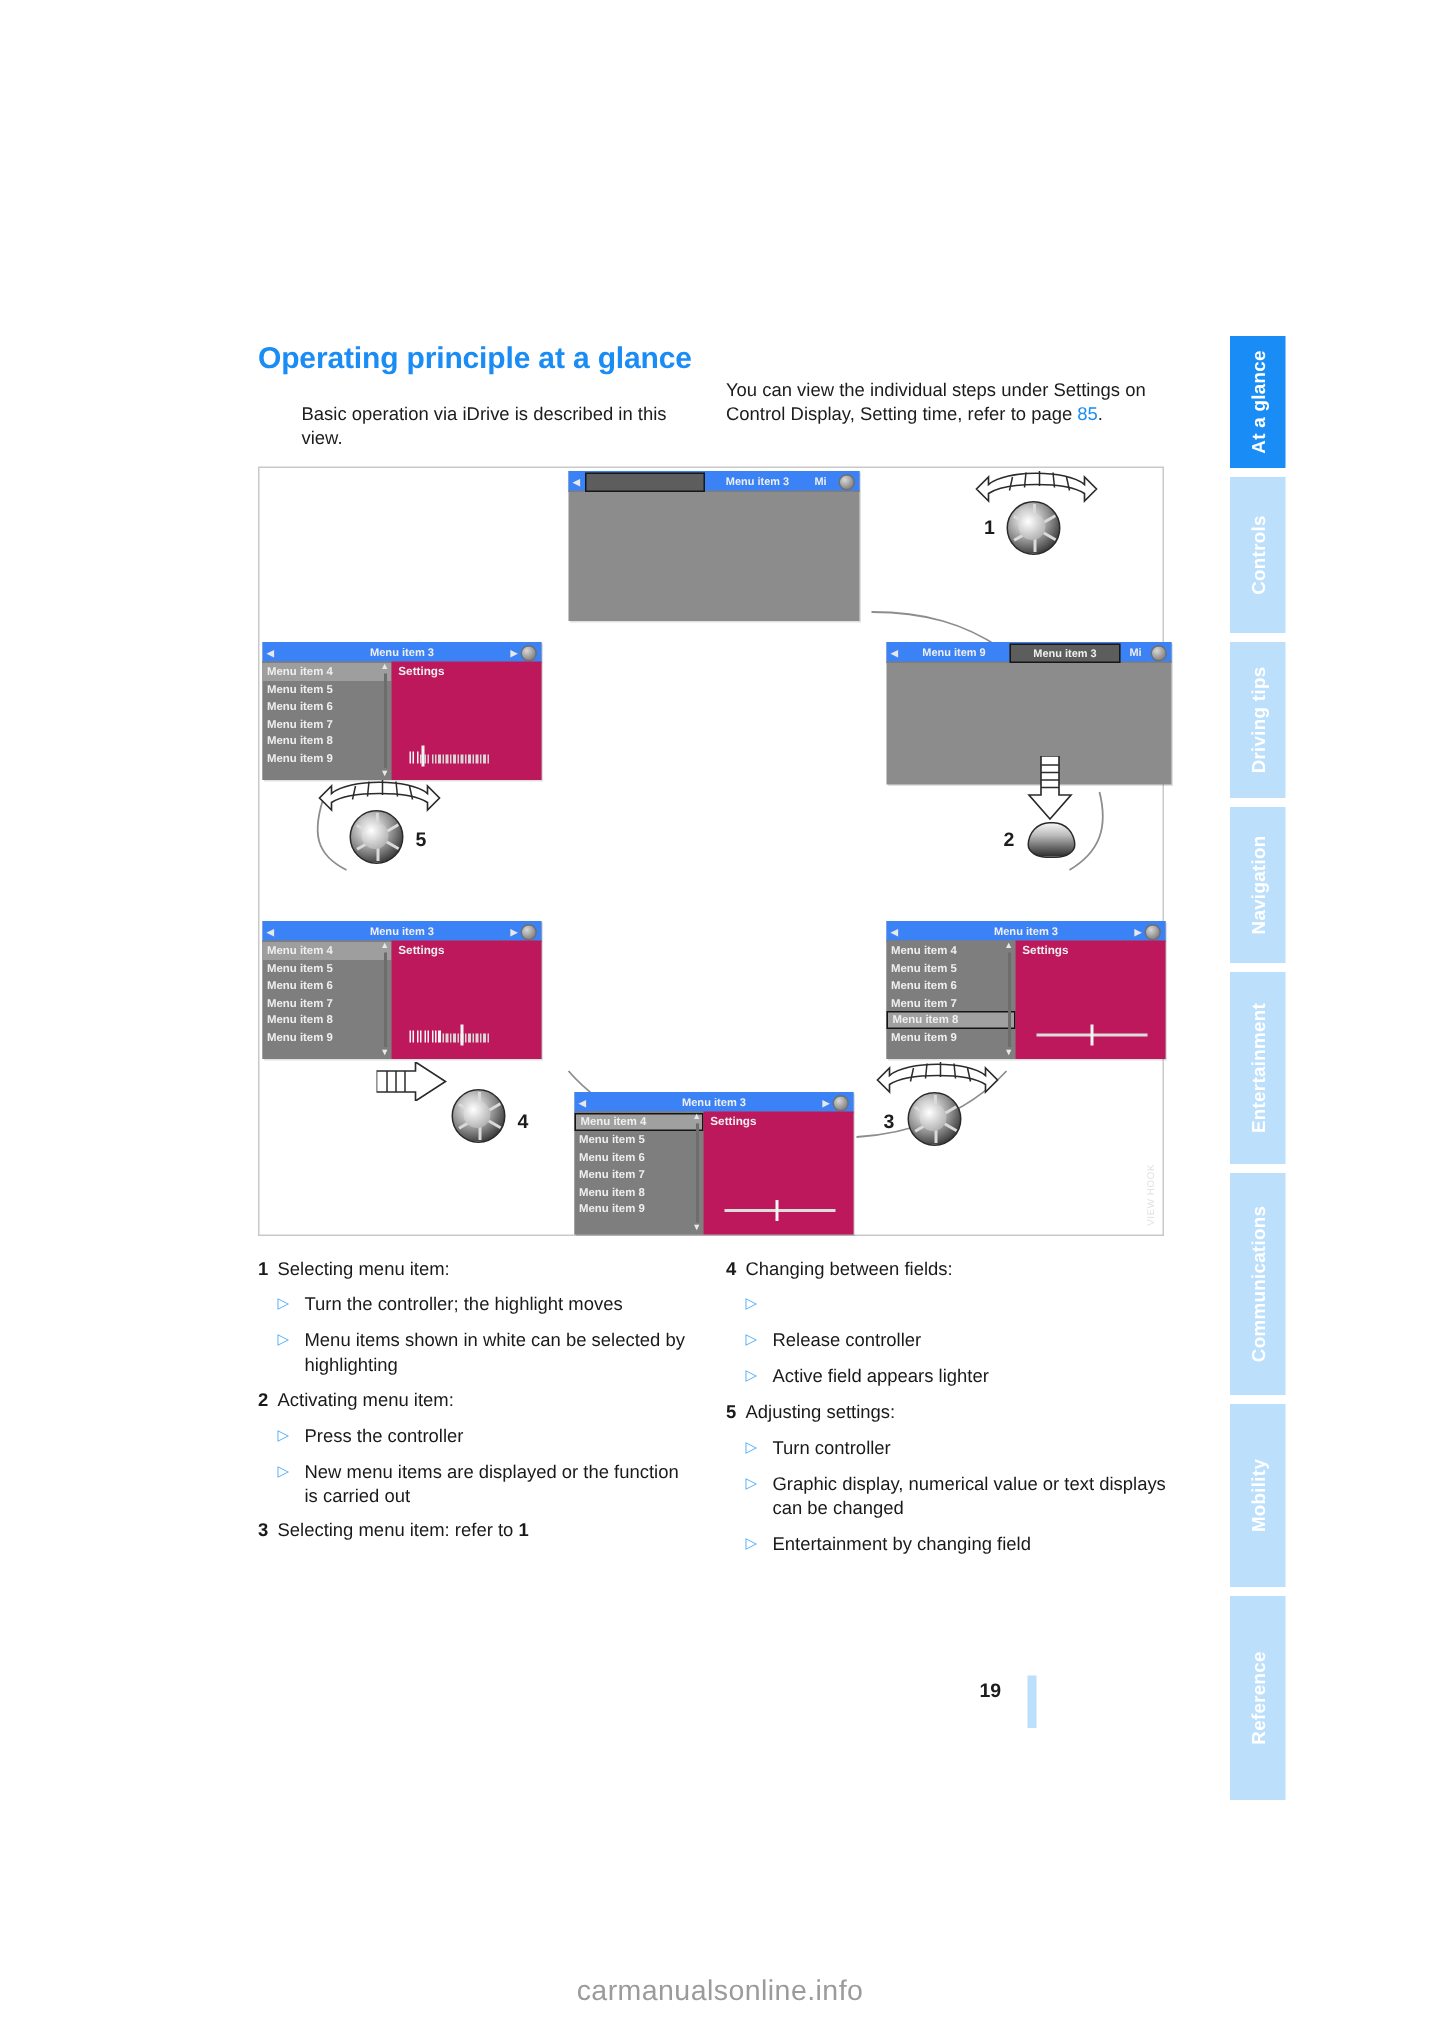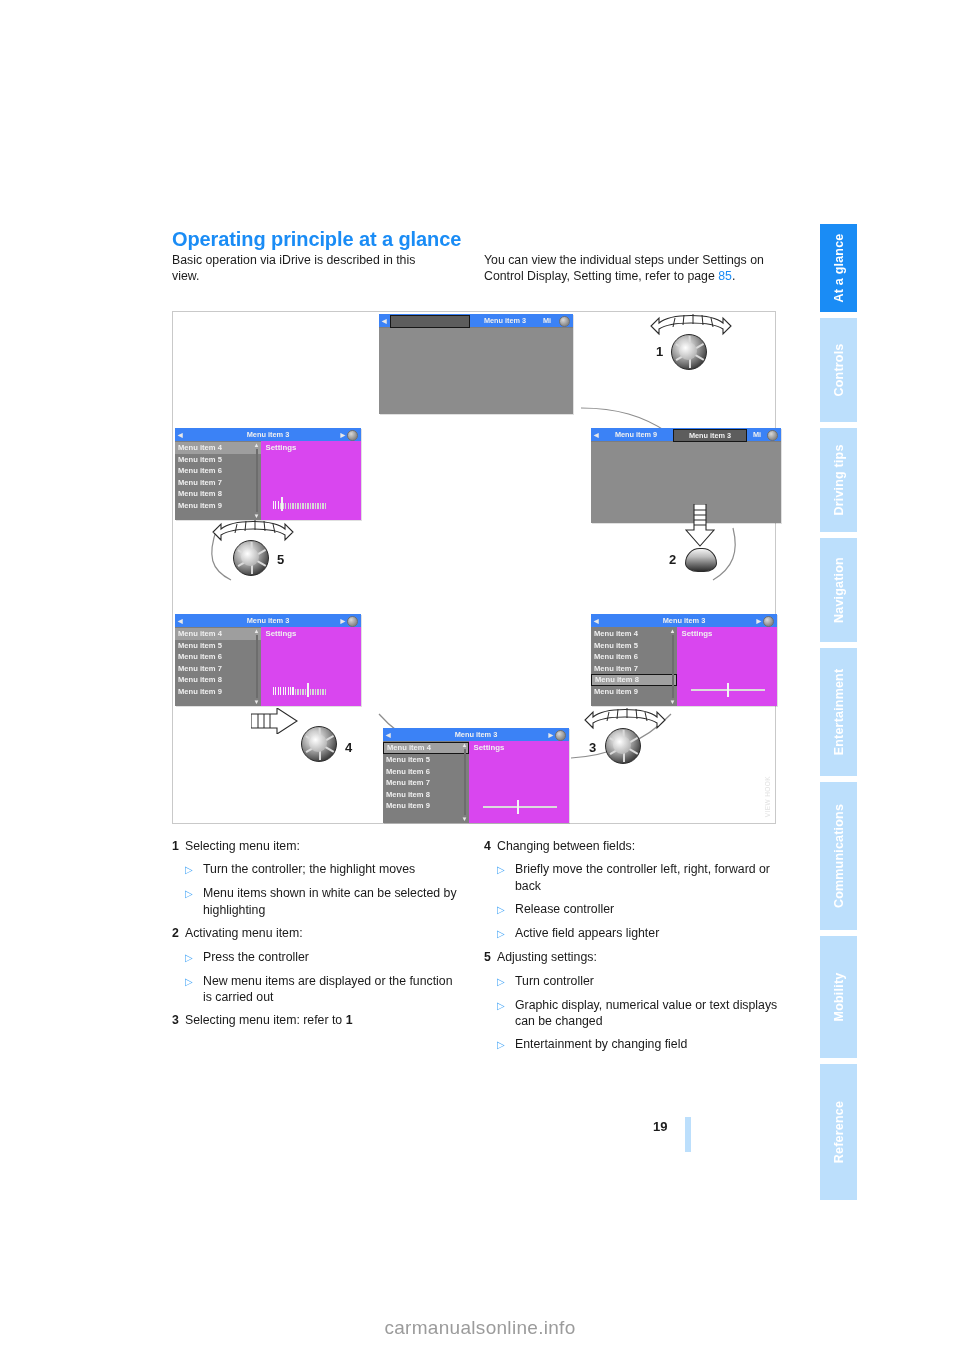--- a/index.html
+++ b/index.html
@@ -26,21 +26,21 @@
 
   
   .h1{
     position:absolute;left:172px;top:228px;
     font-size:20px;font-weight:bold;color:#1a8cf5;
     letter-spacing:-.1px;
   }
   .col{position:absolute;font-size:12.3px;line-height:16.2px;color:#1c1c1c;}
   .col-l{left:172px;width:268px;}
   .col-r{left:484px;width:292px;}
-  .intro-l{top:252px;}
+  .intro-l{top:268px;margin-left:29px;}
   .intro-r{top:252px;}
   .pagelink{color:#1a8cf5;}
 
   
   .figure{
     position:absolute;left:172px;top:311px;width:604px;height:513px;
     border:1px solid #c9c9c9;background:#ffffff;box-sizing:border-box;
   }
   .fig-code{
     position:absolute;right:4px;bottom:6px;
@@ -84,21 +84,21 @@
   }
   .list .li.sel-soft{background:#9e9e9e;}
   .list .li.sel-hard{background:#a0a0a0;border:1.3px solid #141414;height:12px;line-height:9px;}
   .scroll{
     position:absolute;right:1px;top:1px;bottom:1px;width:6px;
     display:flex;flex-direction:column;align-items:center;justify-content:space-between;
     color:#e9e9e9;font-size:6px;
   }
   .scroll .track{flex:1;width:2px;background:#6d6d6d;margin:1px 0;}
   .settings{
-    flex:1;background:#d946ef;position:relative;
+    flex:1;background:#be185d;position:relative;
   }
   .settings .cap{
     font-size:7.8px;color:#efefef;font-weight:bold;padding:2px 0 0 5px;
   }
   .slider-line{
     position:absolute;left:14%;right:12%;bottom:15px;height:2px;background:#dcdcdc;
   }
   .slider-knob{
     position:absolute;bottom:9px;width:2px;height:14px;background:#f4f4f4;
   }
@@ -525,21 +525,20 @@
         <div class="t">Selecting menu item: refer to <b>1</b></div>
       </div>
     </div>
   <div class="steps steps-r" id="steps-right">
       <div class="step">
         <div class="n">4</div>
         <div class="t">Changing between fields:</div>
       </div>
       <div class="sub">
         <div class="tri">▷</div>
-        <div class="t">Briefly move the controller left, right, forward or back</div>
       </div>
       <div class="sub">
         <div class="tri">▷</div>
         <div class="t">Release controller</div>
       </div>
       <div class="sub">
         <div class="tri">▷</div>
         <div class="t">Active field appears lighter</div>
       </div>
       <div class="step">

